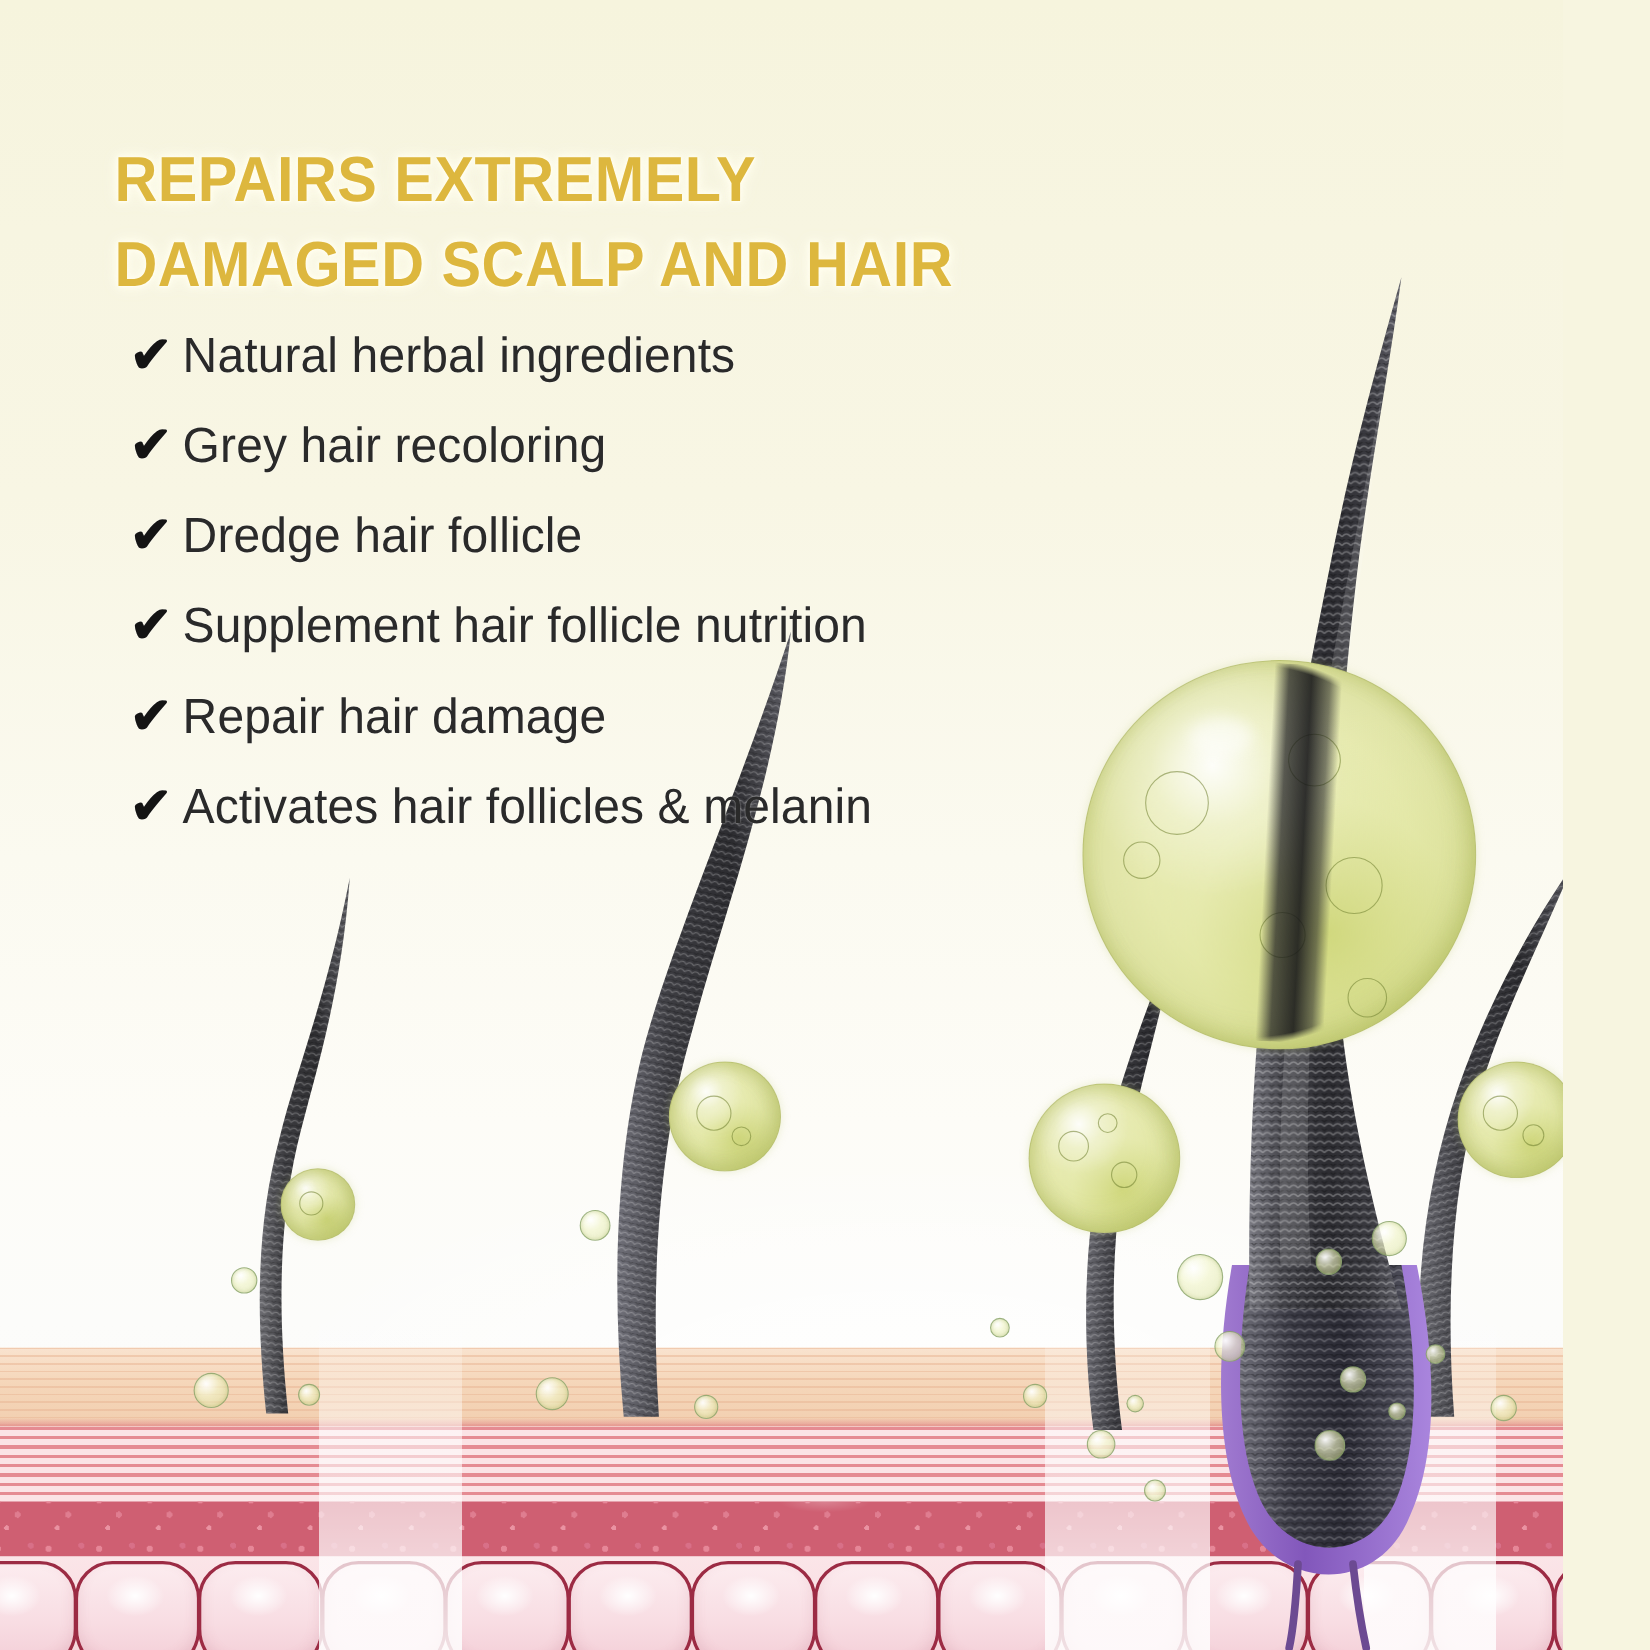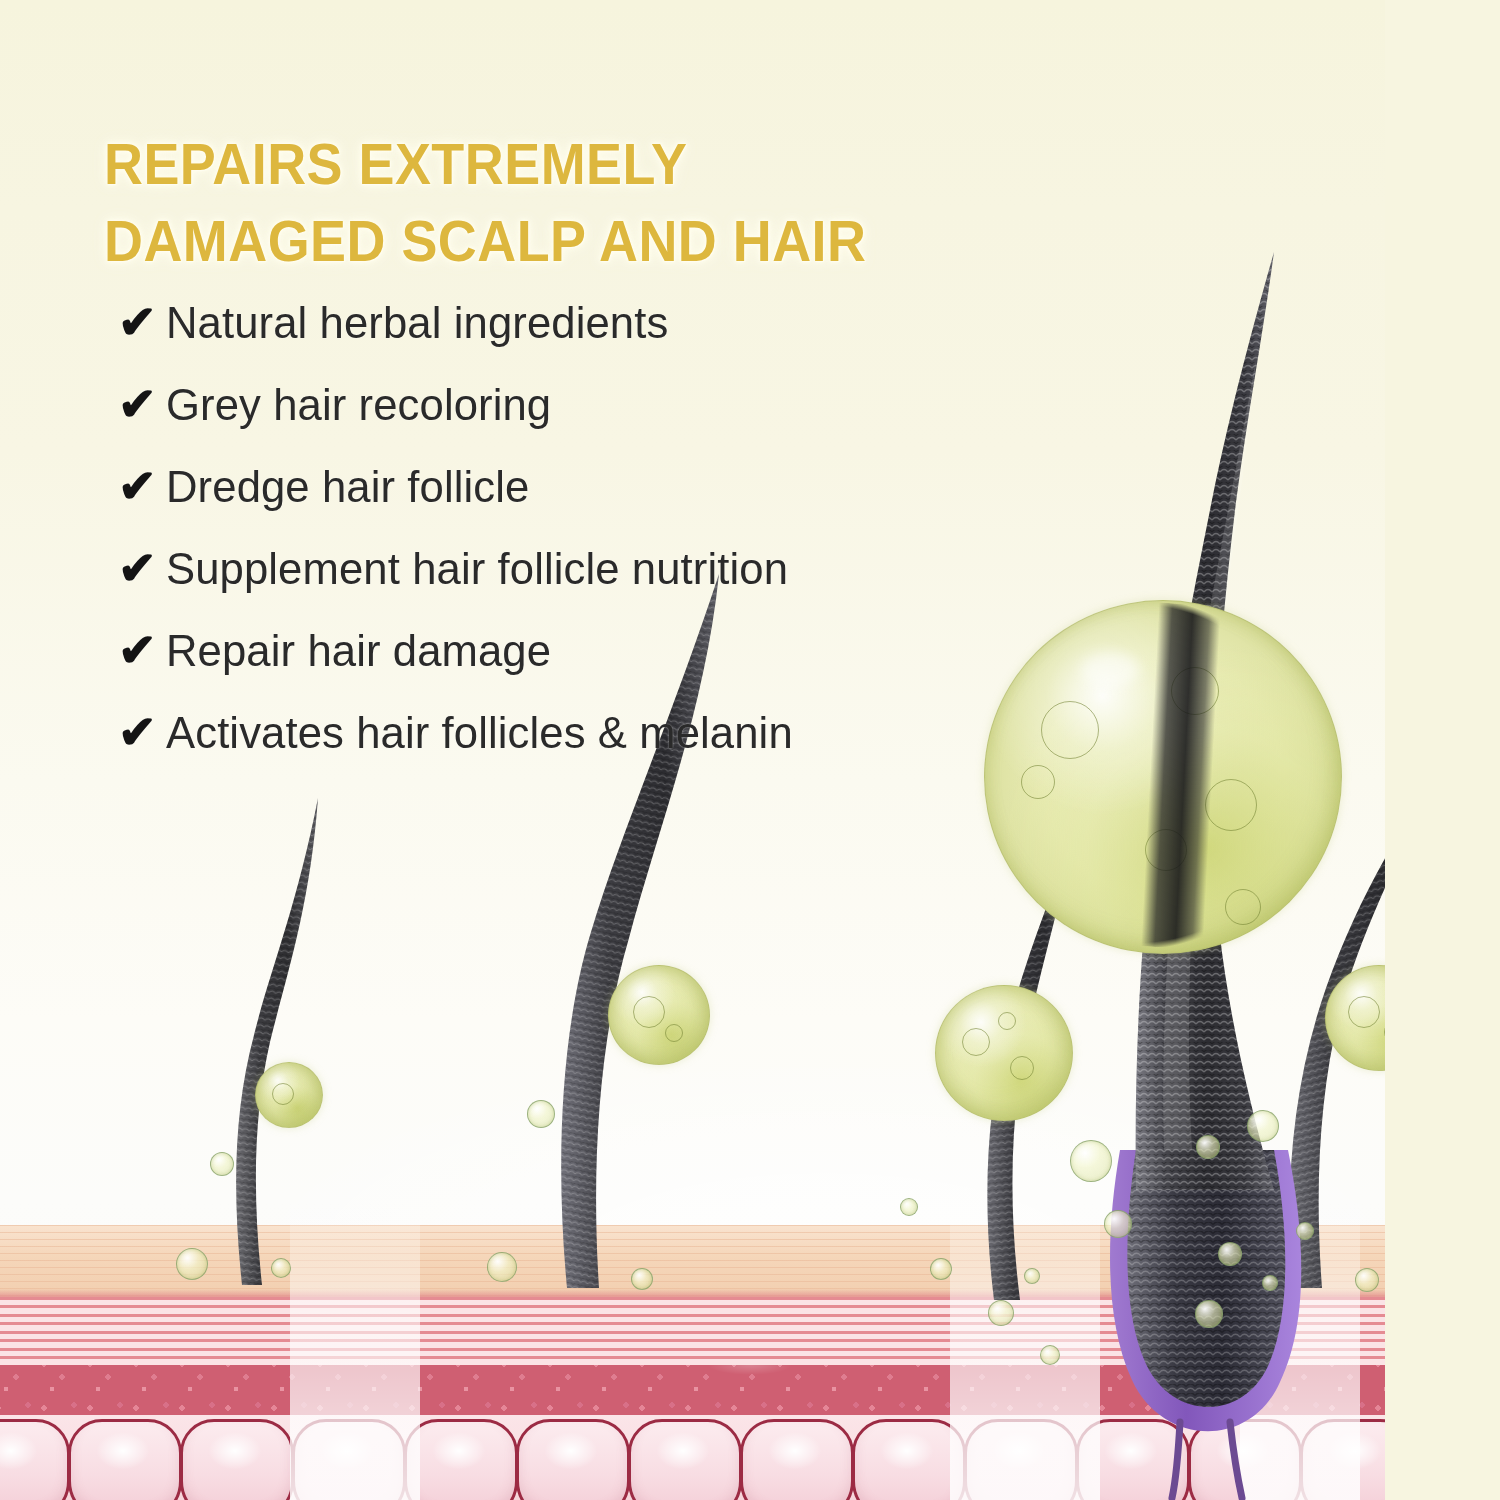--- a/index.html
+++ b/index.html
@@ -2,21 +2,21 @@
 <html><head>
 <meta charset="utf-8">
 <title>Hair Scalp Repair Product Infographic</title>
 <style>
   html,body{margin:0;padding:0;}
   body{
     width:1500px;height:1500px;overflow:hidden;
     font-family:"Liberation Sans", sans-serif;
     background:#f7f5e0;
   }
-  #stage{position:relative;width:1385px;height:1500px;overflow:hidden;}
+  #stage{position:relative;width:1385px;height:1500px;overflow:hidden;padding-left:36px;}
 
   
   .bg{
     position:absolute;left:0;top:0;width:1500px;height:1500px;
     background:linear-gradient(to bottom,
       #f6f4dd 0%,
       #f7f5e1 14%,
       #f8f6e4 30%,
       #fbfaf0 52%,
       #fdfcf7 68%,

